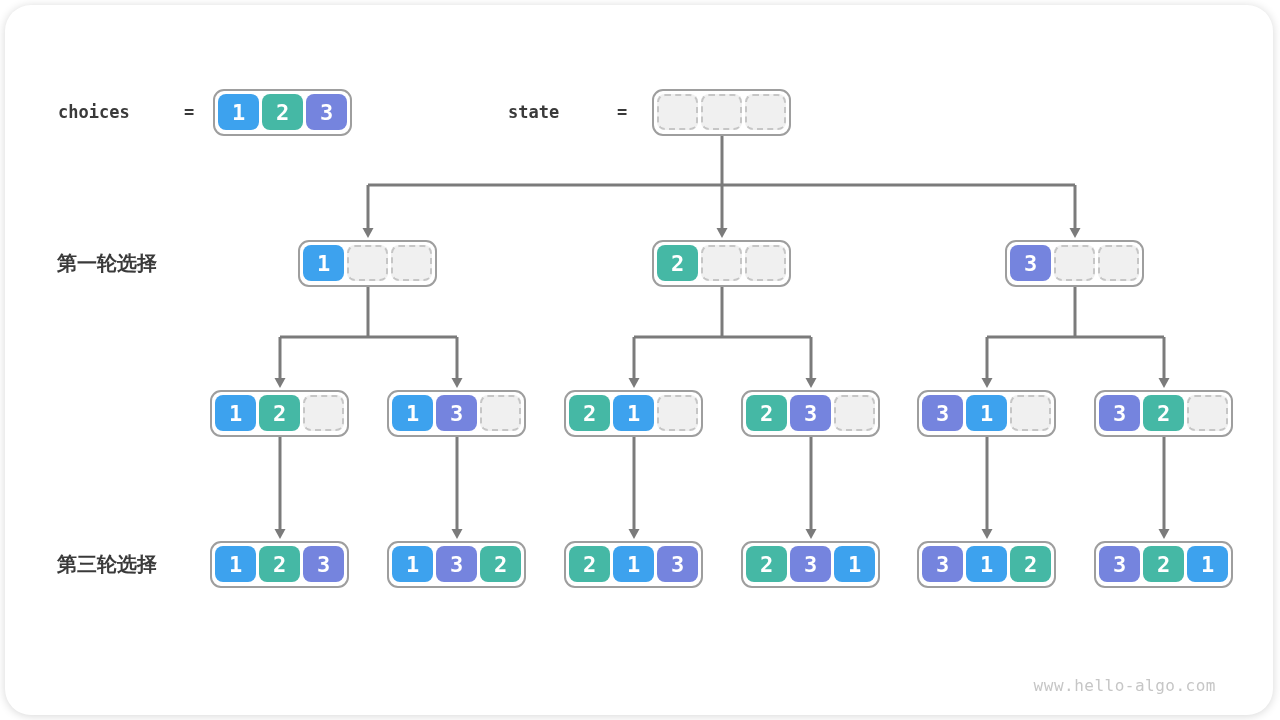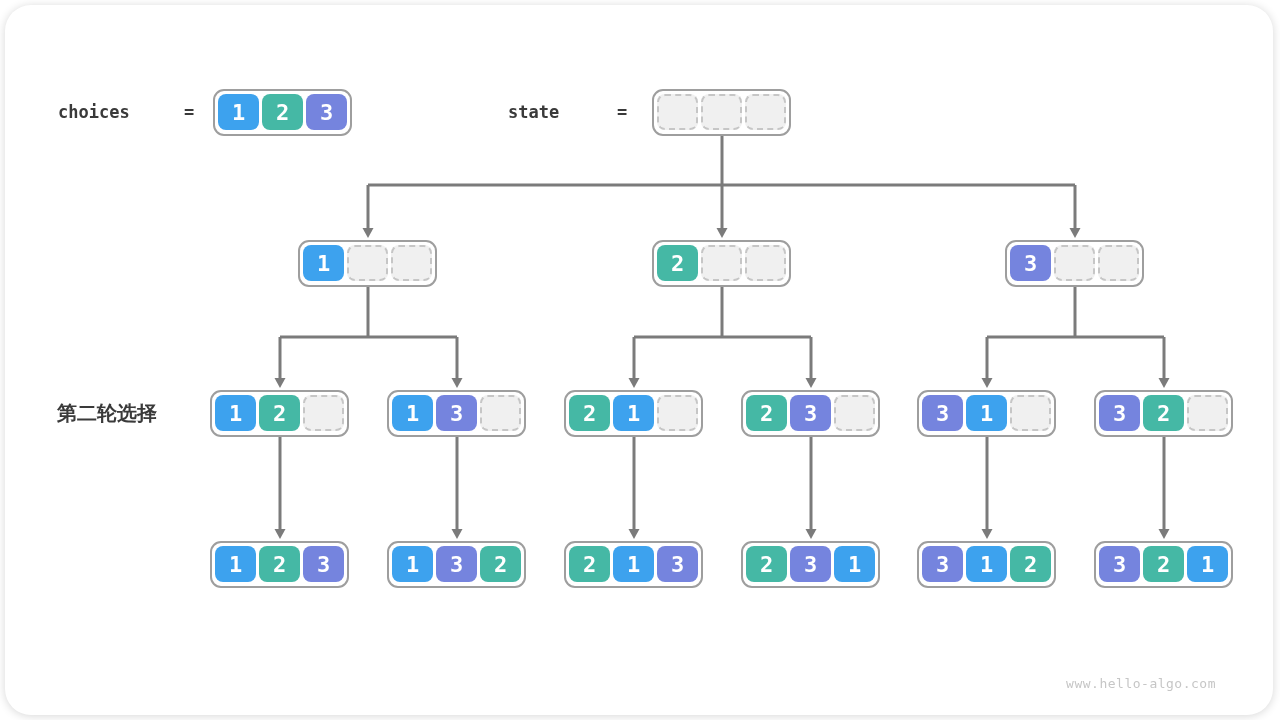--- a/index.html
+++ b/index.html
@@ -44,21 +44,21 @@
     position:absolute;top:89px;height:47px;line-height:47px;
     font-family:"DejaVu Sans Mono",monospace;font-weight:bold;font-size:17px;
     color:var(--text);z-index:2;
   }
   .row-label{
     position:absolute;left:57px;height:47px;line-height:47px;
     font-size:20px;font-weight:600;color:var(--text);z-index:2;white-space:nowrap;
   }
   #watermark{
     position:absolute;right:64px;top:676px;
-    font-family:"DejaVu Sans Mono",monospace;font-size:13px;
+    font-family:"DejaVu Sans Mono",monospace;font-size:16px;
     color:var(--watermark);z-index:2;letter-spacing:0.5px;
   }
 </style>
 </head>
 <body>
 
 <div id="stage" style="--c1: #3da2ee; --c2: #45b8a5; --c3: #7584de; --line: #7b7b7b; --boxborder: #9e9e9e; --emptyfill: #f0f0f0; --emptyborder: #c6c6c6; --text: #3a3a3a; --watermark: #c6c6c6;">
   <div id="card"></div>
 
   <svg id="connectors" viewBox="0 0 1280 720" xmlns="http://www.w3.org/2000/svg">
@@ -119,21 +119,22 @@
   <span class="hdr-label" style="left:508px">state</span>
   <span class="hdr-eq" style="left:617px">=</span>
   <div id="state-box-slot">
       <div class="abox" style="left: 652px; top: 89px;">
         <div class="cell empty"></div>
         <div class="cell empty"></div>
         <div class="cell empty"></div>
       </div>
     </div>
 
-  <span class="row-label" style="top:390px">第二轮选择</span>
+  <span class="row-label" style="top:240px">第一轮选择</span>
+  <span class="row-label" style="top:541px">第三轮选择</span>
 
   <div id="nodes-layer">
       <div class="abox" style="left: 298px; top: 240px;">
         <div class="cell filled c1">1</div>
         <div class="cell empty"></div>
         <div class="cell empty"></div>
       </div>
       <div class="abox" style="left: 652px; top: 240px;">
         <div class="cell filled c2">2</div>
         <div class="cell empty"></div>

